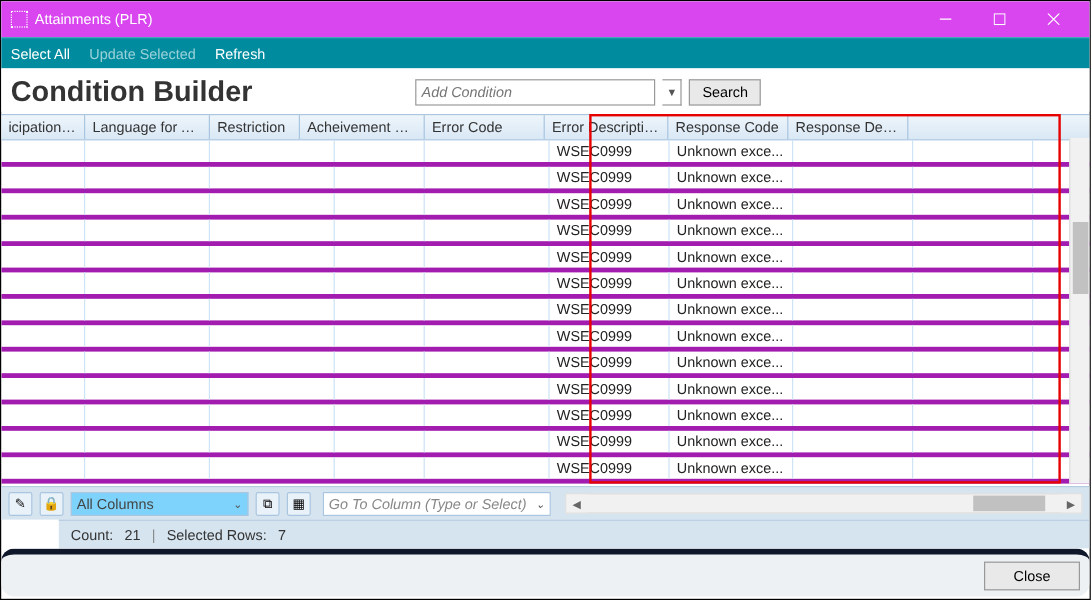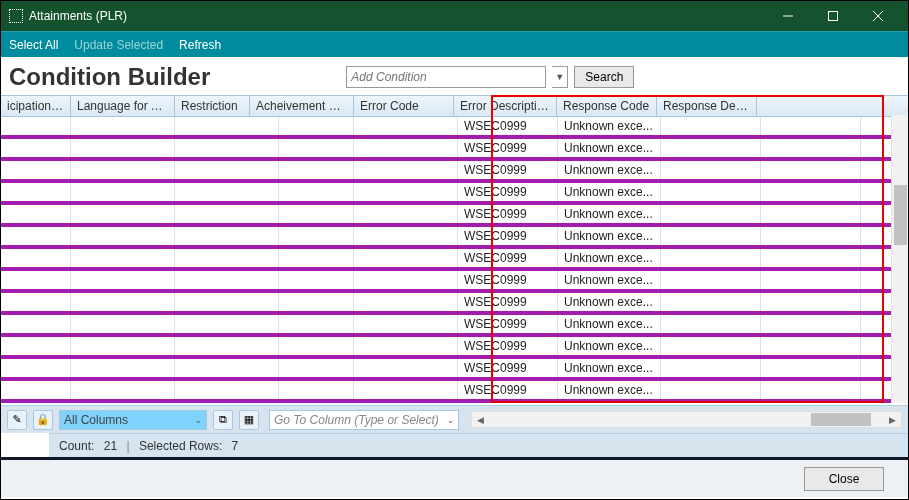--- a/index.html
+++ b/index.html
@@ -1,17 +1,17 @@
 <!DOCTYPE html>
 <html><head>
 <meta charset="utf-8">
 <style>
 * { box-sizing: border-box; margin: 0; padding: 0; }
 body { font-family: "Segoe UI", Tahoma, sans-serif; font-size: 12px; background: #fff; width: 909px; height: 500px; overflow: hidden; border: 1px solid #000; }
-.titlebar { background: #14532d; color: #fff; height: 30px; display: flex; align-items: center; padding: 0 8px; justify-content: space-between; }
+.titlebar { background: #d946ef; color: #fff; height: 30px; display: flex; align-items: center; padding: 0 8px; justify-content: space-between; }
 .titlebar-left { display: flex; align-items: center; gap: 6px; }
 .titlebar-icon { width: 14px; height: 14px; border: 1px dotted #fff; display: inline-block; }
 .titlebar-title { font-size: 12px; }
 .win-controls { display: flex; gap: 0; }
 .win-btn { width: 45px; height: 30px; display: flex; align-items: center; justify-content: center; cursor: pointer; color: #fff; }
 .menubar { background: #008b9e; height: 26px; display: flex; align-items: center; padding: 0 8px; gap: 16px; color: #fff; border-top: 1px solid rgba(255,255,255,0.15); }
 .menu-item { cursor: pointer; font-size: 12px; }
 .menu-item.disabled { opacity: 0.6; cursor: default; }
 .toolbar { background: #fff; padding: 6px 8px 2px 8px; display: flex; align-items: center; gap: 6px; }
 .page-title { font-size: 24px; font-weight: 600; color: #333; flex-shrink: 0; margin-right: 130px; }
@@ -35,21 +35,21 @@
 .goto-select { border: 1px solid #a9c5e0; background: #fff; height: 20px; width: 190px; padding: 0 4px; font-size: 12px; font-style: italic; color: #888; display: flex; align-items: center; justify-content: space-between; cursor: pointer; margin-left: 4px;}
 .hscroll { flex: 1; height: 17px; background: #f1f1f1; border: 1px solid #ddd; position: relative; margin-left: 6px;}
 .hscroll-thumb { position: absolute; top: 1px; right: 30px; height: 13px; width: 60px; background: #c1c1c1; }
 .hscroll-arrow { position: absolute; top: 0; width: 17px; height: 15px; display: flex; align-items: center; justify-content: center; color: #666; font-size: 9px; background: #f1f1f1;}
 .statusbar { background: #d6e4ef; height: 24px; display: flex; align-items: center; justify-content: space-between; padding: 0 10px; font-size: 12px; color: #333; border-top: 1px solid #b5cde0; margin-left: 48px;}
 .status-left span { margin-right: 6px; }
 .sep { color: #888; }
 .status-right { display: flex; align-items: center; gap: 6px; }
 .swatch { width: 16px; height: 14px; border: 1px solid #888; display: inline-block; }
 .swatch-att { background: #f9c9f0; }
-.footer { background: #edf1f4; height: 40px; display: flex; align-items: center; justify-content: flex-end; padding: 0 24px; border-top: 3px solid #0f172a; }
+.footer { background: #edf1f4; height: 40px; display: flex; align-items: center; justify-content: flex-end; padding: 0 8px; border-top: 5px solid #0f172a; border-radius: 11px; }
 .close-btn { border: 1px solid #999; background: #e9e9e9; height: 24px; width: 80px; cursor: pointer; font-size: 12px; }
 .chev { font-size: 9px; color: #555; }
 .c0{width:70px}.c1{width:104px}.c2{width:104px}.c3{width:75px}.c4{width:104px}.c5{width:100px}.c6{width:103px}.c7{width:100px}.c8{width:100px}
 </style>
 </head>
 <body>
 
 <div class="titlebar">
   <div class="titlebar-left">
     <span class="titlebar-icon"></span>

